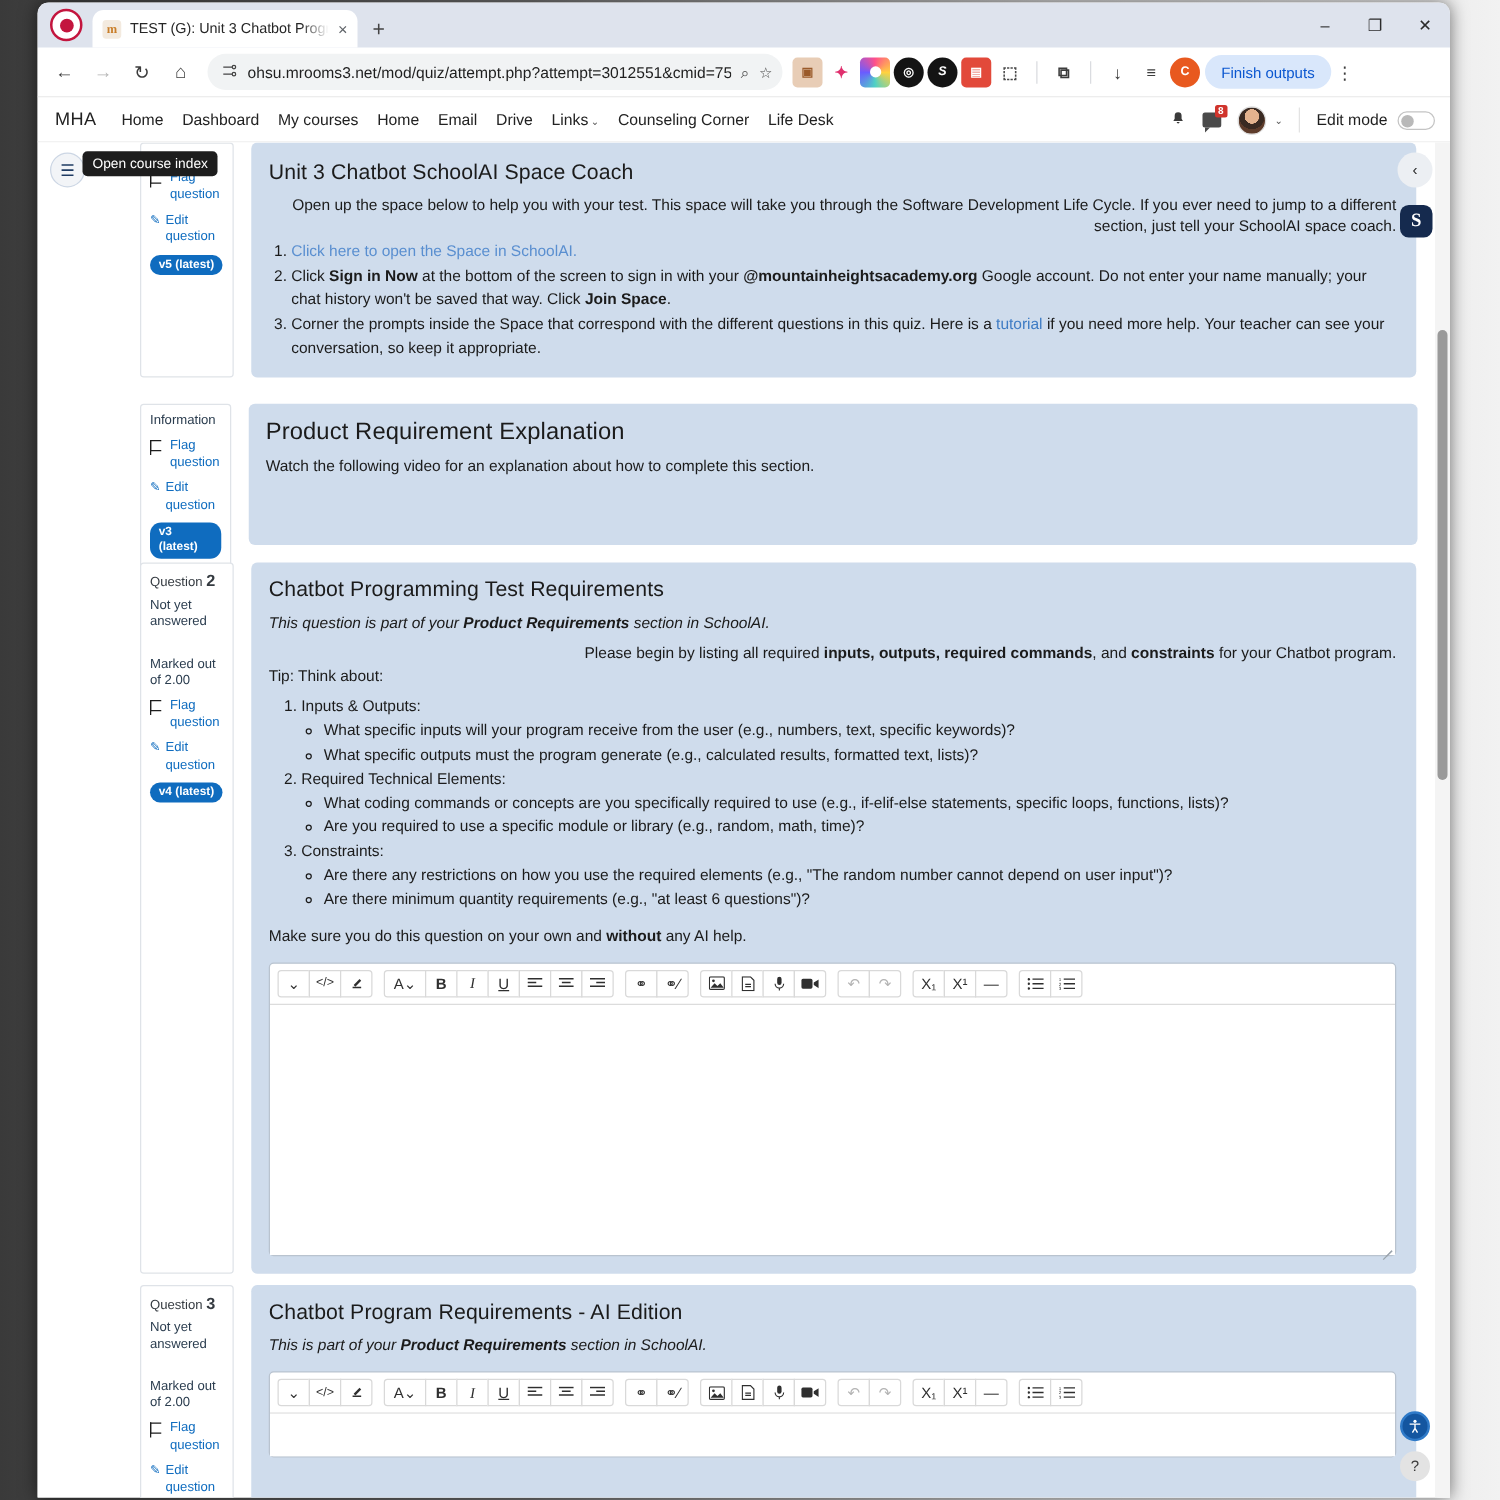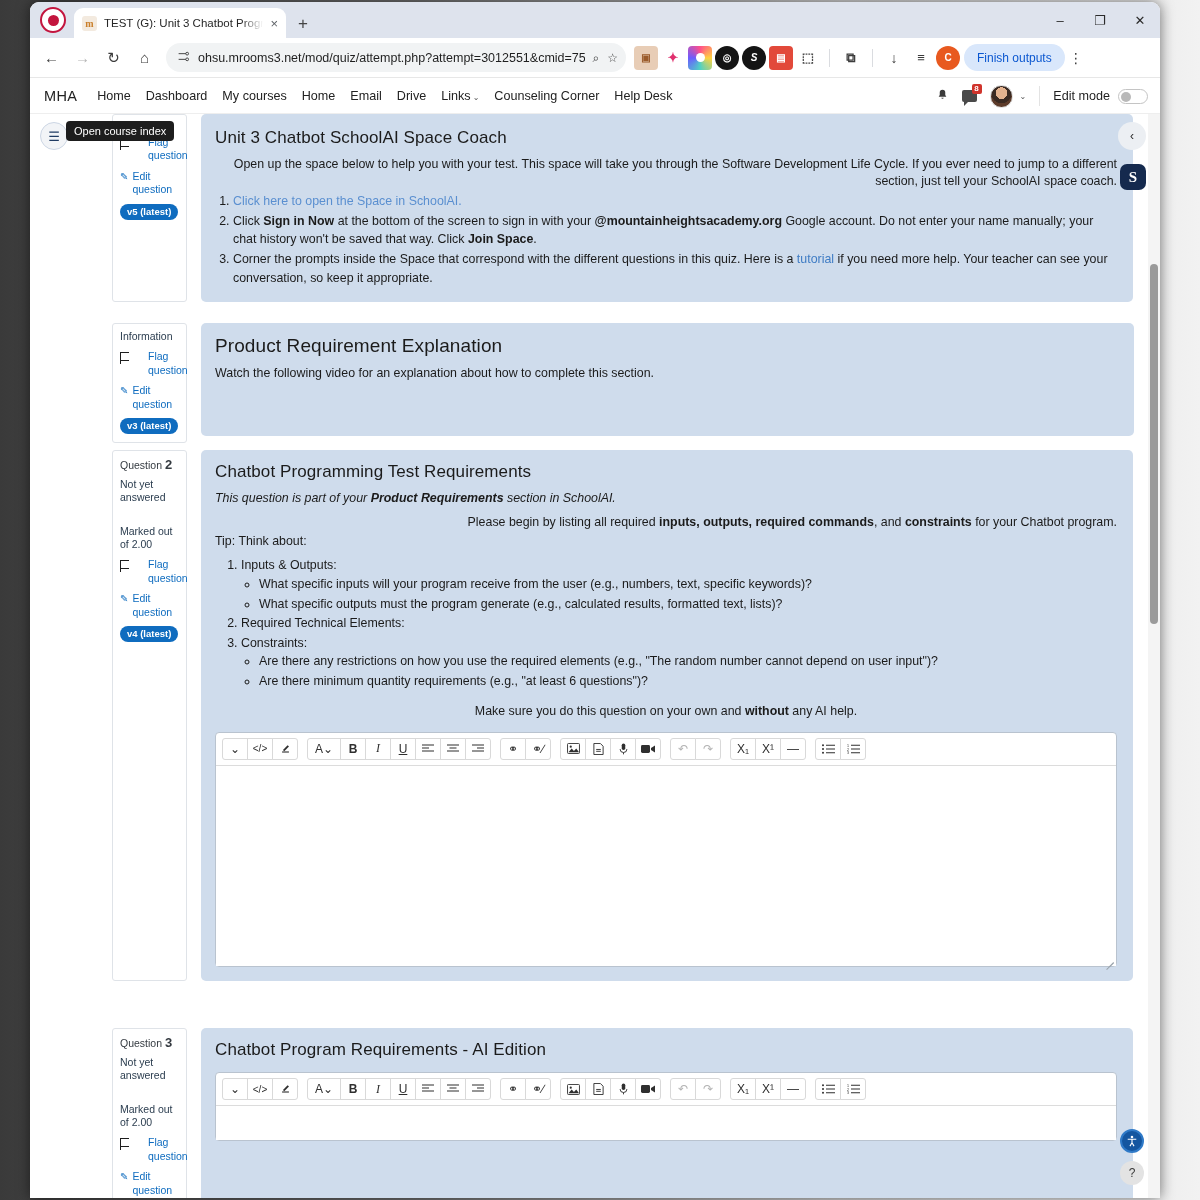--- a/index.html
+++ b/index.html
@@ -152,21 +152,21 @@
   .qblock { position: absolute; display: flex; }
   .qinfo {
     width: 75px; background: #fff; border: 1px solid #dfe3e8;
     border-radius: 3px; padding: 6px 7px 8px 7px;
     font-size: 10.5px; color: #2b3d4f; line-height: 1.28;
   }
   .qinfo .qnum { color: #343a40; }
   .qinfo .qnum b { font-size: 13px; font-weight: bold; }
   .qinfo .qstate { margin-top: 4px; }
   .qinfo .qmark { margin-top: 20px; }
-  .flagline { display: flex; align-items: flex-start; gap: 19px; margin-top: 7px; color: #0f6cbf; }
+  .flagline { display: flex; align-items: flex-start; gap: 7px; margin-top: 7px; color: #0f6cbf; }
   .flag-ico {
     width: 9px; height: 9px; border: 1.4px solid #1d1d1d; border-right: none;
     display: inline-block; margin-top: 2px; flex: 0 0 auto; position: relative;
   }
   .flag-ico:after { content:""; position:absolute; left:-1.4px; top:-1.4px; width:1.4px; height:12px; background:#1d1d1d; }
   .editline { display: flex; align-items: flex-start; gap: 4px; margin-top: 7px; color: #0f6cbf; }
   .pencil { color: #0f6cbf; font-size: 10px; margin-top: 1px; flex: 0 0 auto; }
   .vbadge {
     display: inline-block; margin-top: 7px; background: #0f6cbf; color: #fff;
     font-size: 9.5px; font-weight: bold; border-radius: 9px; padding: 2px 7px;
@@ -310,21 +310,21 @@
   <div class="moodlenav">
     <span class="brand">MHA</span>
     <span class="navlink">Home</span>
     <span class="navlink">Dashboard</span>
     <span class="navlink">My courses</span>
     <span class="navlink">Home</span>
     <span class="navlink">Email</span>
     <span class="navlink">Drive</span>
     <span class="navlink"><span>Links</span><span class="caret">⌄</span></span>
     <span class="navlink">Counseling Corner</span>
-    <span class="navlink">Help Desk</span>
+    <span class="navlink">Life Desk</span>
 
     <div class="nav-right">
       <span class="bell">
         <svg width="13" height="14" viewBox="0 0 16 16">
               <path d="M8 1.6a3.4 3.4 0 00-3.4 3.4v3L3.3 10.2h9.4L11.4 8V5A3.4 3.4 0 008 1.6z" fill="#3b3b3b"></path>
               <path d="M6.6 11.3a1.4 1.4 0 002.8 0" fill="#3b3b3b"></path>
             </svg>
       </span>
       <span class="msg-wrap">
         <i class="msg-icon"></i>
@@ -416,30 +416,34 @@
         <ol class="outer" style="margin-left:26px;">
           <li>
             <span>Inputs &amp; Outputs:</span>
             <ul class="circ">
               <li>What specific inputs will your program receive from the user (e.g., numbers, text, specific keywords)?</li>
               <li>What specific outputs must the program generate (e.g., calculated results, formatted text, lists)?</li>
             </ul>
           </li>
           <li>
             <span>Required Technical Elements:</span>
+            <ul class="circ">
+              <li>What coding commands or concepts are you specifically required to use (e.g., if-elif-else statements, specific loops, functions, lists)?</li>
+              <li>Are you required to use a specific module or library (e.g., random, math, time)?</li>
+            </ul>
           </li>
           <li>
             <span>Constraints:</span>
             <ul class="circ">
               <li>Are there any restrictions on how you use the required elements (e.g., "The random number cannot depend on user input")?</li>
               <li>Are there minimum quantity requirements (e.g., "at least 6 questions")?</li>
             </ul>
           </li>
         </ol>
-        <p style="margin-top:12px;text-align:center;"><span>Make sure you do this question on your own and </span><b>without</b><span> any AI help.</span></p>
+        <p style="margin-top:12px;"><span>Make sure you do this question on your own and </span><b>without</b><span> any AI help.</span></p>
 
         <div class="editor">
           <div class="etoolbar">
             <div class="egroup">
               <span class="ebtn">⌄</span>
               <span class="ebtn" style="font-size:10px;">&lt;/&gt;</span>
               <span class="ebtn">
                     <svg width="13" height="12" viewBox="0 0 14 14">
                       <path d="M3 10.5h8" stroke="#2f2f2f" stroke-width="1.3"></path>
                       <path d="M9.5 2.6 4 8.1l1.6 1.6L11 4.2z" fill="#2f2f2f"></path>
@@ -543,20 +547,21 @@
           <span>Flag question</span>
         </div>
         <div class="editline">
           <span class="pencil">✎</span>
           <span>Edit question</span>
         </div>
         <span class="vbadge">v3 (latest)</span>
       </div>
       <div class="qbody" style="width:932px;">
         <h2>Chatbot Program Requirements - AI Edition</h2>
+        <p class="ital"><span>This is part of your </span><b>Product Requirements</b><span> section in SchoolAI.</span></p>
 
         <div class="editor">
           <div class="etoolbar">
             <div class="egroup">
               <span class="ebtn">⌄</span>
               <span class="ebtn" style="font-size:10px;">&lt;/&gt;</span>
               <span class="ebtn">
                     <svg width="13" height="12" viewBox="0 0 14 14">
                       <path d="M3 10.5h8" stroke="#2f2f2f" stroke-width="1.3"></path>
                       <path d="M9.5 2.6 4 8.1l1.6 1.6L11 4.2z" fill="#2f2f2f"></path>

